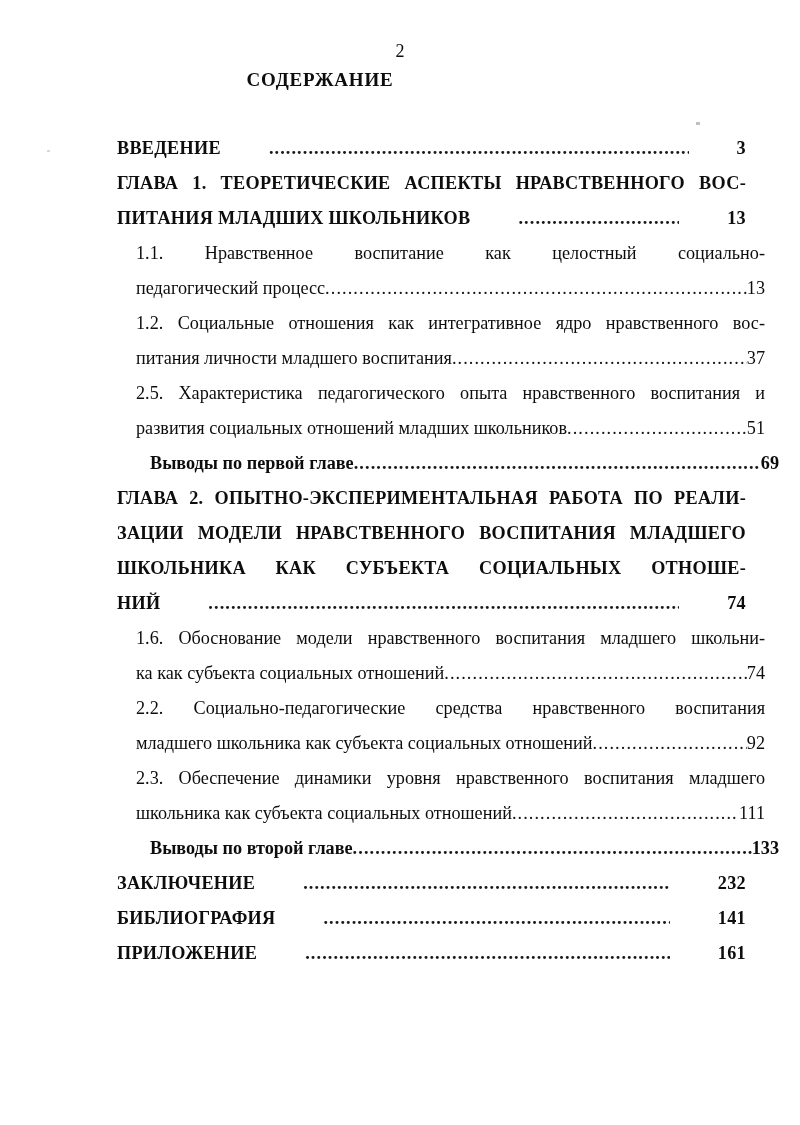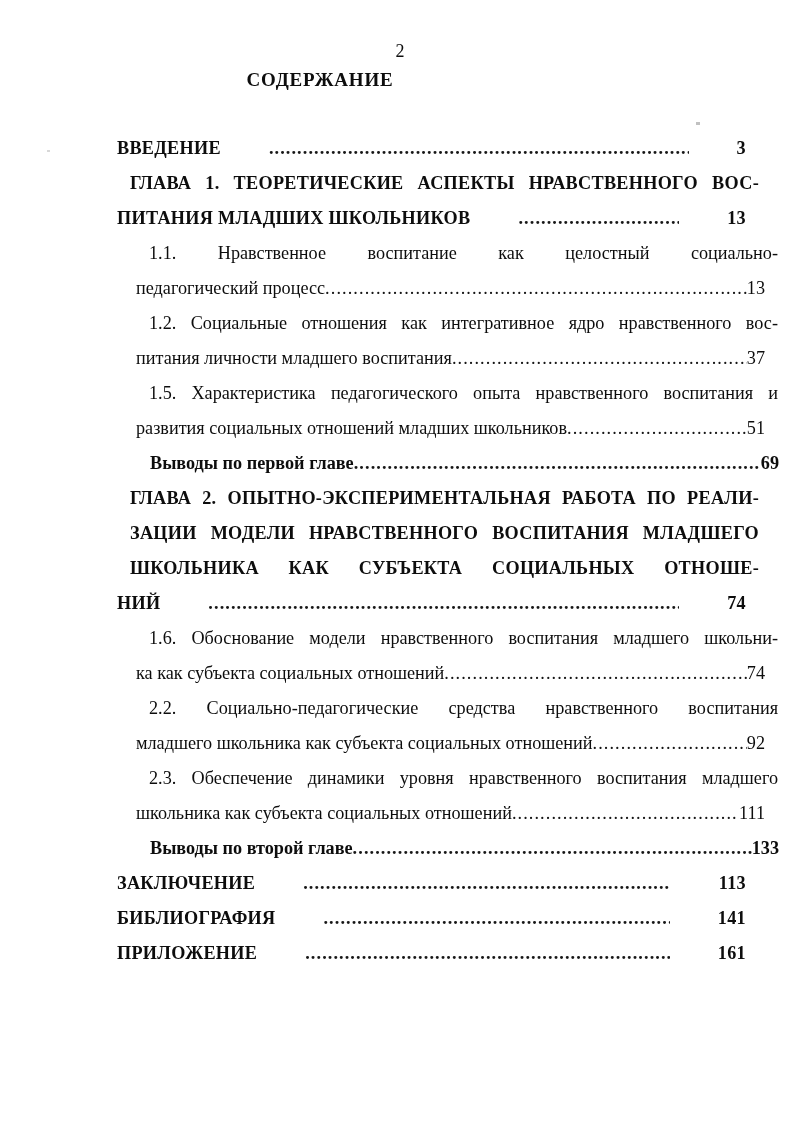--- a/index.html
+++ b/index.html
@@ -61,21 +61,20 @@
     line-height: 35px;
     white-space: nowrap;
     overflow: hidden;
   }
   
   .toc-line.justify {
     display: block;
     text-align: justify;
     text-align-last: justify;
     white-space: normal;
-    margin-left: 13px;
   }
   .toc-line.justify > .txt {
     display: inline;
   }
 
   .bold { font-weight: bold; }
   .upper-bold {
     font-weight: bold;
     letter-spacing: 0.3px;
   }
@@ -154,21 +153,21 @@
       </div>
       <div class="toc-entry">
         <div class="toc-line justify lvl1-first "><span class="txt">1.2. Социальные отношения как интегративное ядро нравственного вос-</span></div>
         <div class="toc-line cont ">
           <span class="txt">питания личности младшего воспитания</span>
           <span class="leader"></span>
           <span class="pnum">37</span>
         </div>
       </div>
       <div class="toc-entry">
-        <div class="toc-line justify lvl1-first "><span class="txt">1.5. Характеристика педагогического опыта нравственного воспитания и</span></div>
+        <div class="toc-line justify lvl1-first "><span class="txt">2.5. Характеристика педагогического опыта нравственного воспитания и</span></div>
         <div class="toc-line cont ">
           <span class="txt">развития социальных отношений младших школьников</span>
           <span class="leader"></span>
           <span class="pnum">51</span>
         </div>
       </div>
       <div class="toc-entry">
         <div class="toc-line lvl1-concl bold">
           <span class="txt">Выводы по первой главе</span>
           <span class="leader"></span>
@@ -213,21 +212,21 @@
         <div class="toc-line lvl1-concl bold">
           <span class="txt">Выводы по второй главе</span>
           <span class="leader"></span>
           <span class="pnum">133</span>
         </div>
       </div>
       <div class="toc-entry">
         <div class="toc-line lvl0 upper-bold">
           <span class="txt">ЗАКЛЮЧЕНИЕ</span>
           <span class="leader"></span>
-          <span class="pnum">113</span>
+          <span class="pnum">232</span>
         </div>
       </div>
       <div class="toc-entry">
         <div class="toc-line lvl0 upper-bold">
           <span class="txt">БИБЛИОГРАФИЯ</span>
           <span class="leader"></span>
           <span class="pnum">141</span>
         </div>
       </div>
       <div class="toc-entry">

